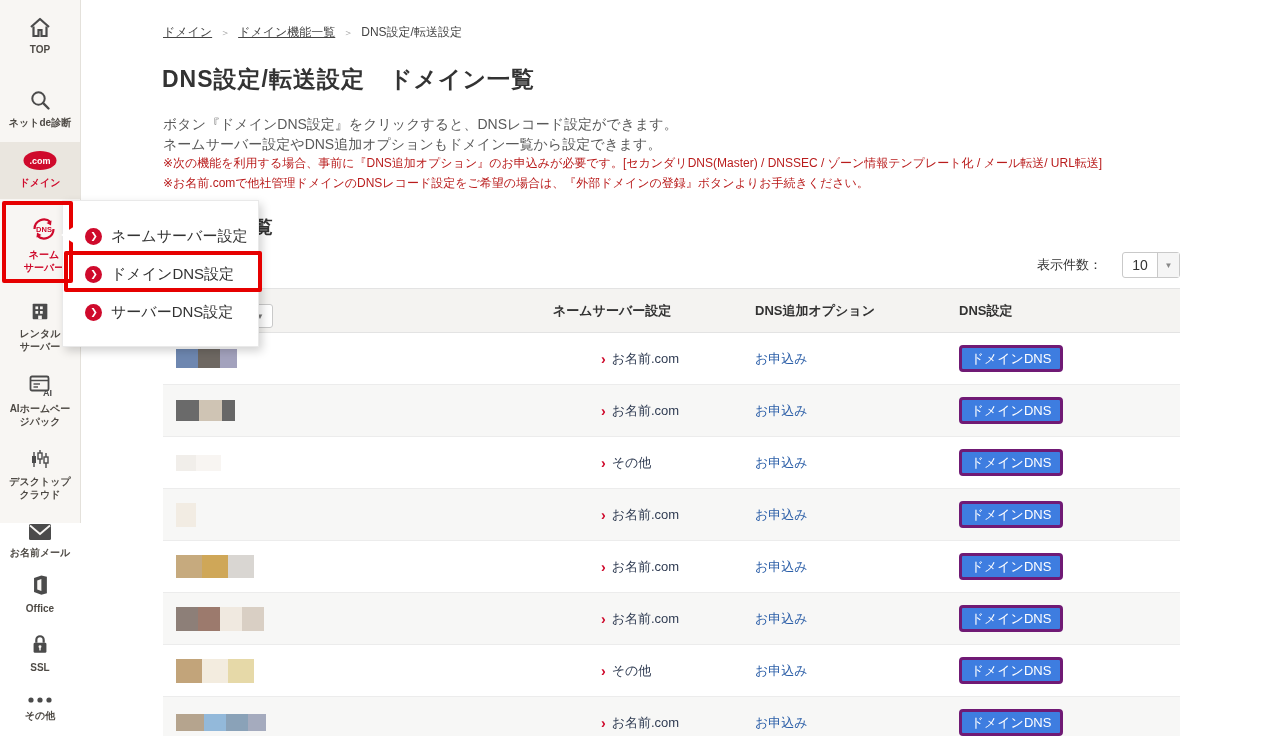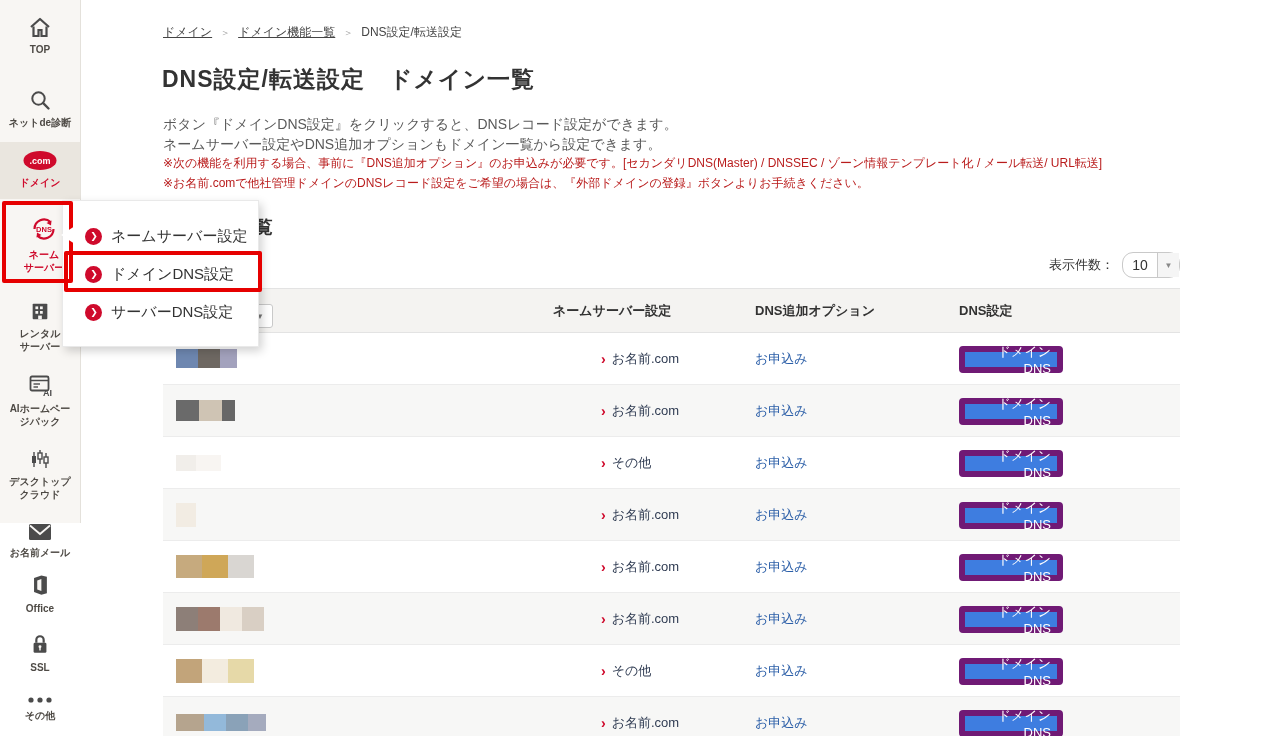--- a/index.html
+++ b/index.html
@@ -18,22 +18,22 @@
   
   .breadcrumb{position:absolute;left:163px;top:24px;font-size:12px;color:#444;display:flex;align-items:center;z-index:1;}
   .crumb-link{text-decoration:underline;cursor:pointer;}
   .crumb-sep{color:#999;font-size:10px;margin:0 8px;}
   .page-title{position:absolute;left:162px;top:64px;font-size:23px;font-weight:bold;color:#333;letter-spacing:1px;margin:0;z-index:1;}
   .desc-main{position:absolute;left:163px;top:114px;font-size:14px;color:#595959;line-height:20px;z-index:1;}
   .desc-note{position:absolute;left:163px;top:153px;font-size:12px;color:#b91c1c;line-height:20px;z-index:1;}
   .section-heading{position:absolute;left:163px;top:215px;font-size:18px;font-weight:bold;color:#333;margin:0;z-index:1;}
 
   
-  .controls{position:absolute;top:252px;right:81px;display:flex;align-items:center;gap:8px;font-size:13px;color:#333;z-index:1;}
-  .count-select{display:flex;border:1px solid #c9c9c9;border-radius:11px;background:#fff;height:26px;box-sizing:border-box;cursor:pointer;}
+  .controls{position:absolute;top:252px;right:81px;display:flex;align-items:center;gap:20px;font-size:13px;color:#333;z-index:1;}
+  .count-select{display:flex;border:1px solid #c9c9c9;border-radius:3px;background:#fff;height:26px;box-sizing:border-box;cursor:pointer;}
   .count-value{width:34px;display:flex;align-items:center;justify-content:center;font-size:14px;color:#333;}
   .count-caret{width:21px;border-left:1px solid #c9c9c9;background:#f5f5f5;display:flex;align-items:center;justify-content:center;font-size:8px;color:#888;}
 
   
   .dtable{position:absolute;left:163px;top:288px;width:1017px;z-index:1;}
   .thead{position:relative;display:flex;align-items:center;background:#f4f3f1;border-top:1px solid #e3e3e3;border-bottom:1px solid #e3e3e3;height:45px;font-weight:bold;font-size:13px;color:#333;box-sizing:border-box;}
   .col1{width:390px;box-sizing:border-box;}
   .col2{width:202px;box-sizing:border-box;}
   .col3{width:184px;box-sizing:border-box;}
   .col4{flex:1;box-sizing:border-box;padding-left:20px;}
@@ -41,21 +41,21 @@
   .head-select .hs-body{flex:1;}
   .head-select .hs-caret{width:24px;display:flex;align-items:center;justify-content:center;font-size:8px;color:#777;border-left:1px solid #ddd;}
   .trow{display:flex;align-items:center;height:51px;border-bottom:1px solid #ececec;font-size:13px;background:#fff;}
   .trow.alt{background:#f7f7f6;}
   .cell-domain{padding-left:13px;display:flex;align-items:center;}
   .rblock{display:inline-block;}
   .cell-ns{display:flex;align-items:center;padding-left:48px;}
   .ns-chevron{color:#cf0a2c;font-weight:bold;font-size:14px;margin-right:6px;line-height:1;}
   .ns-link{color:#2f3b52;cursor:pointer;}
   .opt-link{color:#2c5fa8;cursor:pointer;}
-  .dns-btn{display:inline-flex;align-items:center;justify-content:center;width:104px;height:27px;background:#3e7de0;border:6px solid #701a75;border-radius:4px;color:#fff;font-size:13px;cursor:pointer;font-family:inherit;text-align:right;}
+  .dns-btn{display:inline-flex;align-items:center;justify-content:center;width:104px;height:27px;background:#3e7de0;border:3px solid #701a75;border-radius:4px;color:#fff;font-size:13px;cursor:pointer;font-family:inherit;}
 
   
   .flyout{position:absolute;left:62px;top:200px;width:197px;height:147px;background:#fff;border:1px solid #e9e9e9;box-shadow:3px 4px 9px rgba(0,0,0,.18);box-sizing:border-box;z-index:20;padding-top:16px;}
   .fly-item{display:flex;align-items:center;height:38px;margin-left:22px;font-size:15px;color:#333;cursor:pointer;}
   .circ{width:17px;height:17px;min-width:17px;border-radius:50%;background:#cf0a2c;color:#fff;display:flex;align-items:center;justify-content:center;font-size:9px;font-weight:bold;margin-right:9px;padding-left:1px;box-sizing:border-box;}
   .notch{position:absolute;left:61px;top:226px;width:0;height:0;border-top:9px solid transparent;border-bottom:9px solid transparent;border-right:14px solid #fff;z-index:40;}
 
   
   .anno{position:absolute;border:4px solid #e60000;border-radius:2px;box-sizing:border-box;pointer-events:none;}
   .anno1{left:2px;top:201px;width:71px;height:82px;z-index:30;}

